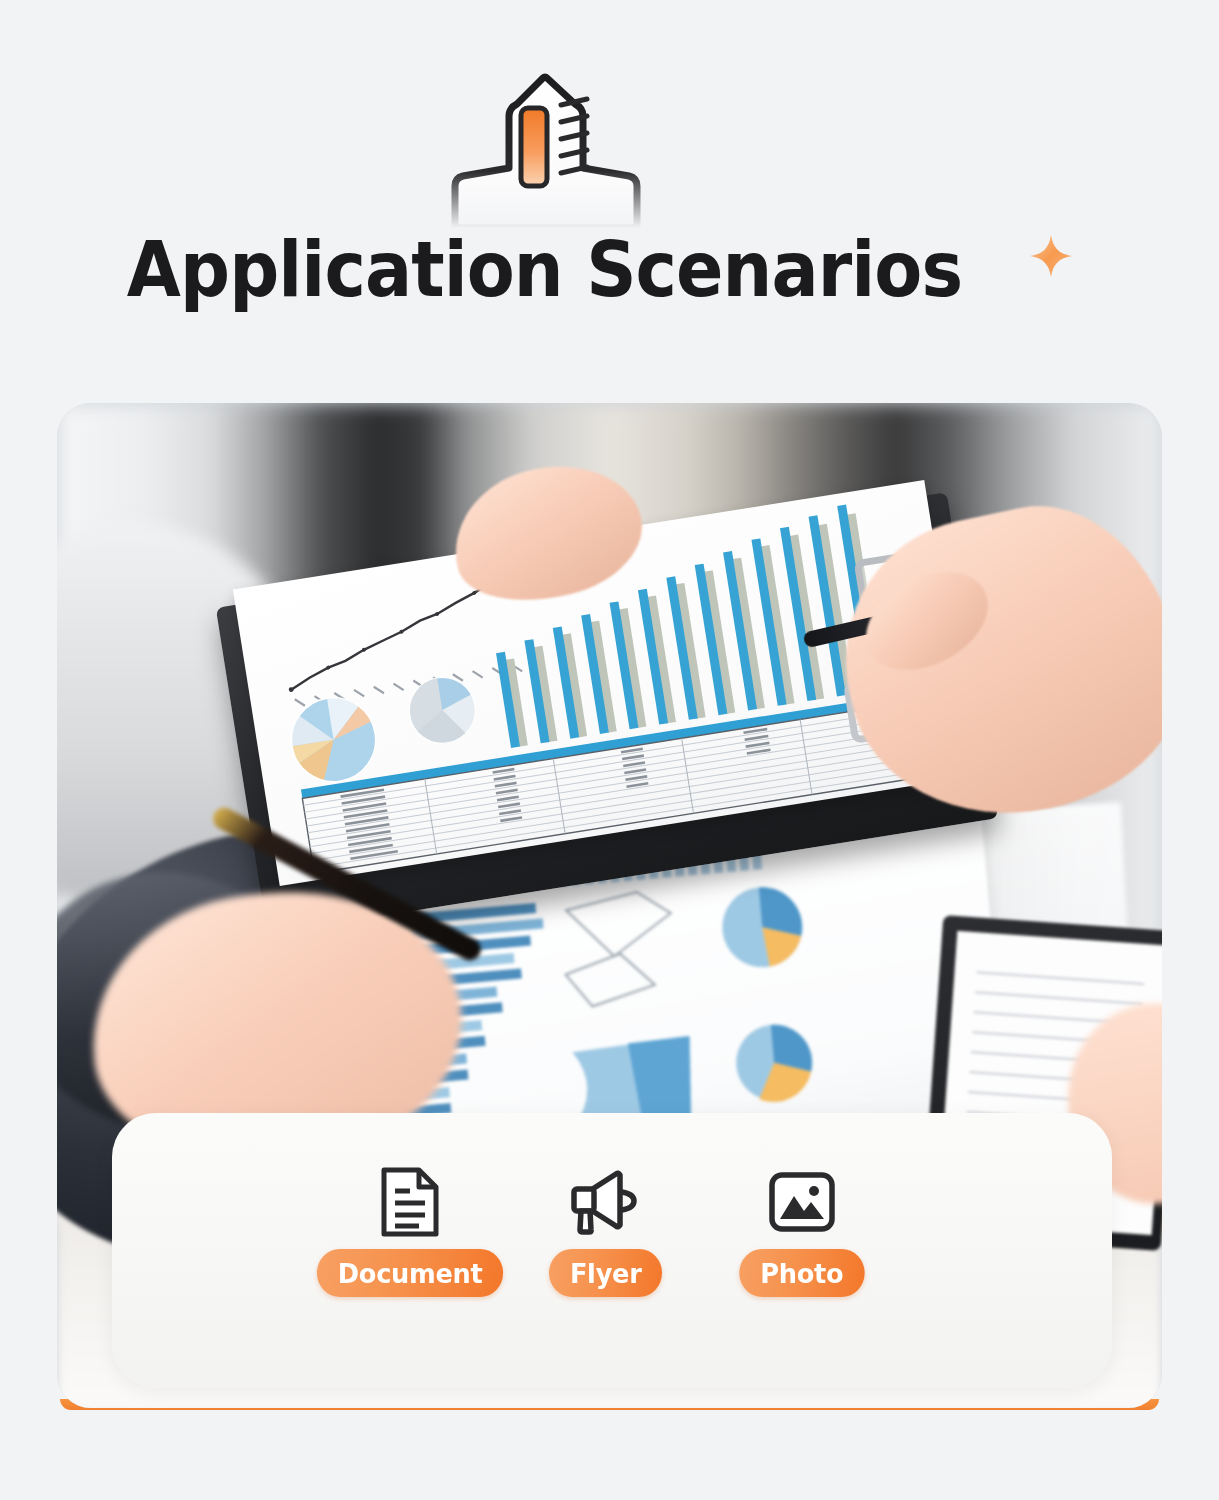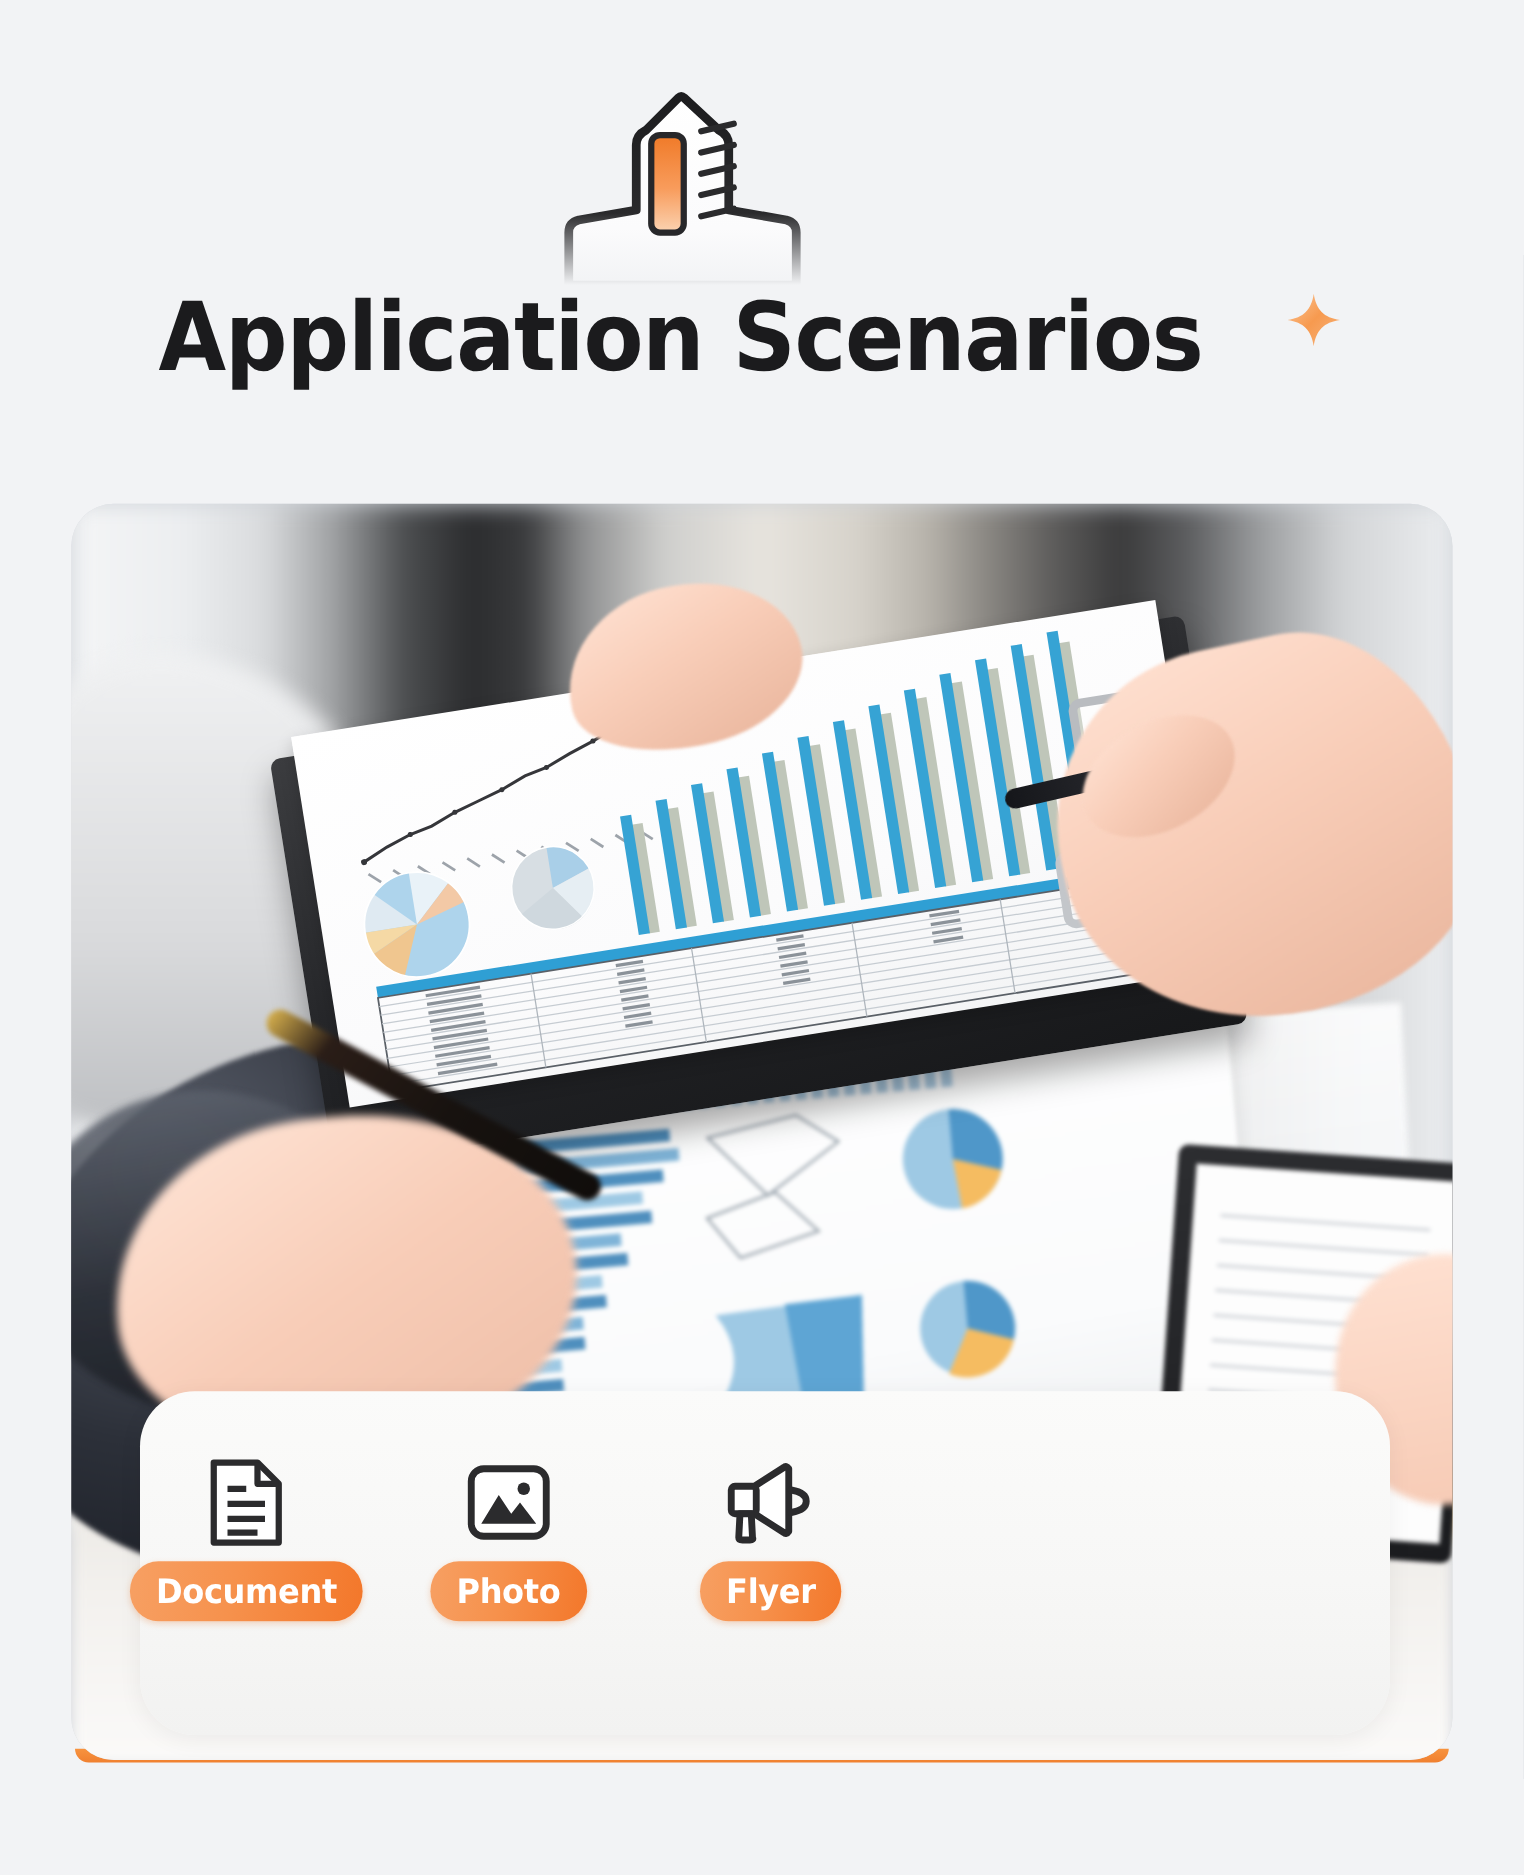--- a/index.html
+++ b/index.html
@@ -276,23 +276,23 @@
     border-radius: 44px;
     box-shadow: 0 4px 20px rgba(0,0,0,.06);
     z-index: 20;
   }
 
   #badge-row {
     position: absolute;
     left: 0; right: 12px;
     top: 50px;
     display: flex;
-    justify-content: flex-start;
+    justify-content: center;
     align-items: flex-start;
-    gap: 40px;
+    gap: 26px;
   }
 
   .badge-item {
     width: 170px;
     display: flex;
     flex-direction: column;
     align-items: center;
   }
 
   .badge-icon {
@@ -660,36 +660,36 @@
             <path d="M16 61 H40"></path>
           </g>
         </svg>
       </div>
       <div class="badge-pill">Document</div>
     </div>
 
 
     <div class="badge-item">
       <div class="badge-icon">
-        <svg width="70" height="64" viewBox="0 0 70 64">
-          <rect x="5" y="5" width="60" height="54" rx="10" fill="#ffffff" stroke="#2b2b2d" stroke-width="5.5"></rect>
-          <circle cx="47" cy="21" r="5" fill="#2b2b2d"></circle>
-          <path d="M13 49 L27 26 L37 41 L44 32 L57 49 Z" fill="#2b2b2d"></path>
-        </svg>
-      </div>
-      <div class="badge-pill">Photo</div>
-    </div>
-
-    <div class="badge-item">
-      <div class="badge-icon">
         <svg width="74" height="68" viewBox="0 0 74 68">
           <path d="M47 6 Q49 4 51 7 L51 57 Q49 60 47 58 L22 42 L22 22 Z" fill="#ffffff" stroke="#2b2b2d" stroke-width="5.5" stroke-linejoin="round"></path>
           <rect x="5" y="21" width="20" height="22" rx="3" fill="#ffffff" stroke="#2b2b2d" stroke-width="5.5"></rect>
           <path d="M12 43 L11 62 Q11 64 14 64 L20 64 Q23 64 22 62 L21 43 Z" fill="#ffffff" stroke="#2b2b2d" stroke-width="5.5" stroke-linejoin="round"></path>
           <path d="M53 24 Q65 26 65 33 Q65 40 53 42" fill="none" stroke="#2b2b2d" stroke-width="5.5" stroke-linecap="round"></path>
         </svg>
       </div>
       <div class="badge-pill">Flyer</div>
     </div>
 
+    <div class="badge-item">
+      <div class="badge-icon">
+        <svg width="70" height="64" viewBox="0 0 70 64">
+          <rect x="5" y="5" width="60" height="54" rx="10" fill="#ffffff" stroke="#2b2b2d" stroke-width="5.5"></rect>
+          <circle cx="47" cy="21" r="5" fill="#2b2b2d"></circle>
+          <path d="M13 49 L27 26 L37 41 L44 32 L57 49 Z" fill="#2b2b2d"></path>
+        </svg>
+      </div>
+      <div class="badge-pill">Photo</div>
+    </div>
+
 
   </div>
 </div>
 
 </body></html>

